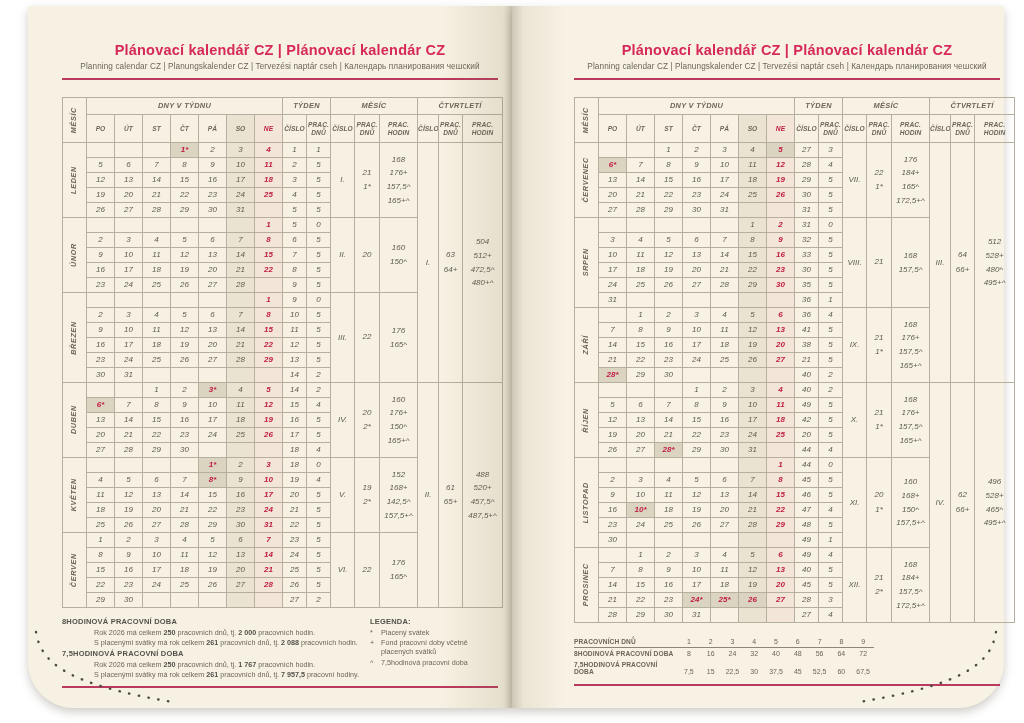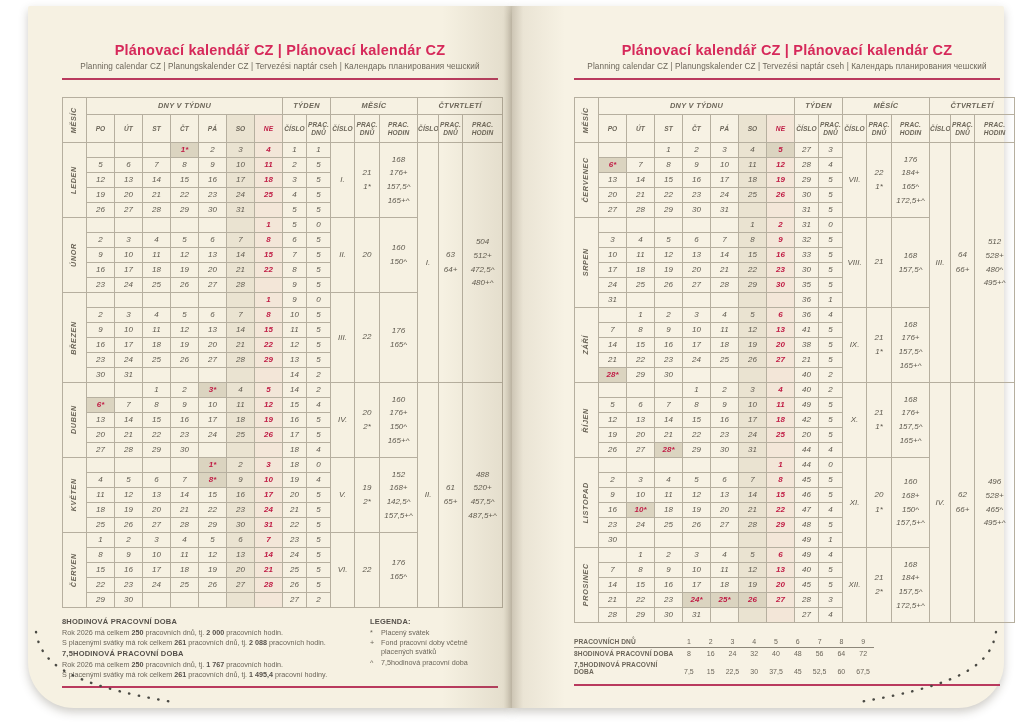--- a/index.html
+++ b/index.html
@@ -25,21 +25,21 @@
   .vert{writing-mode:vertical-rl;transform:rotate(180deg);font-size:7.2px;font-weight:700;color:#6c6659;letter-spacing:.7px;margin:0 auto;}
   td.so,th.so{background:#eae3d1;}
   td.ne,th.ne{background:#f3e6d8;}
   td.hol{background:#dbd4c0;}
   .red,th.ne{color:#c01c45 !important;font-weight:700;}
   td.mdnu,td.qdnu{line-height:1.8;}
   td.mhod,td.qhod{line-height:1.7;}
   .foot{display:flex;margin-top:7px;color:#6c665a;}
   .fmain{width:300px;font-size:7.2px;}
   .ftitle{font-weight:700;font-size:7.5px;color:#55504a;letter-spacing:.2px;margin-top:2px;}
-  .fline{margin-top:1.5px;line-height:1.25;}
+  .fline{margin-top:1.5px;line-height:1.25;margin-left:32px;}
   .b{font-weight:700;color:#55504a;}
   .legend{margin-left:8px;width:128px;font-size:7.2px;}
   .legend .li{display:flex;gap:5px;margin-top:1.5px;line-height:1.25;}
   .legend .sym{width:6px;flex:none;}
   .rule2{height:2px;background:#b93a5e;margin-top:7px;}
   .wd{margin-top:13px;width:300px;font-size:7px;color:#6c665a;}
   .wd .row{display:flex;align-items:flex-end;padding:2px 0;}
   .wd .row.first{border-bottom:1px solid #8d877a;}
   .wd .lbl{width:104px;font-weight:700;font-size:6.6px;letter-spacing:.1px;text-align:left;}
   .wd .num{flex:1;text-align:center;}
@@ -486,21 +486,21 @@
           </tbody>
         </table>
       </div>
     <div class="foot">
       <div class="fmain" id="foot-main">
           <div class="ftitle">8HODINOVÁ PRACOVNÍ DOBA</div>
           <div class="fline">Rok 2026 má celkem <span class="b">250</span> pracovních dnů, tj. <span class="b">2 000</span> pracovních hodin.</div>
           <div class="fline">S placenými svátky má rok celkem <span class="b">261</span> pracovních dnů, tj. <span class="b">2 088</span> pracovních hodin.</div>
           <div class="ftitle">7,5HODINOVÁ PRACOVNÍ DOBA</div>
           <div class="fline">Rok 2026 má celkem <span class="b">250</span> pracovních dnů, tj. <span class="b">1 767</span> pracovních hodin.</div>
-          <div class="fline">S placenými svátky má rok celkem <span class="b">261</span> pracovních dnů, tj. <span class="b">1 495,4</span> pracovní hodiny.</div>
+          <div class="fline">S placenými svátky má rok celkem <span class="b">261</span> pracovních dnů, tj. <span class="b">7 957,5</span> pracovní hodiny.</div>
         </div>
       <div class="legend">
         <div class="ftitle">LEGENDA:</div>
         <div id="legend-items">
             <div class="li">
               <span class="sym">*</span>
               <span>Placený svátek</span>
             </div>
             <div class="li">
               <span class="sym">+</span>

